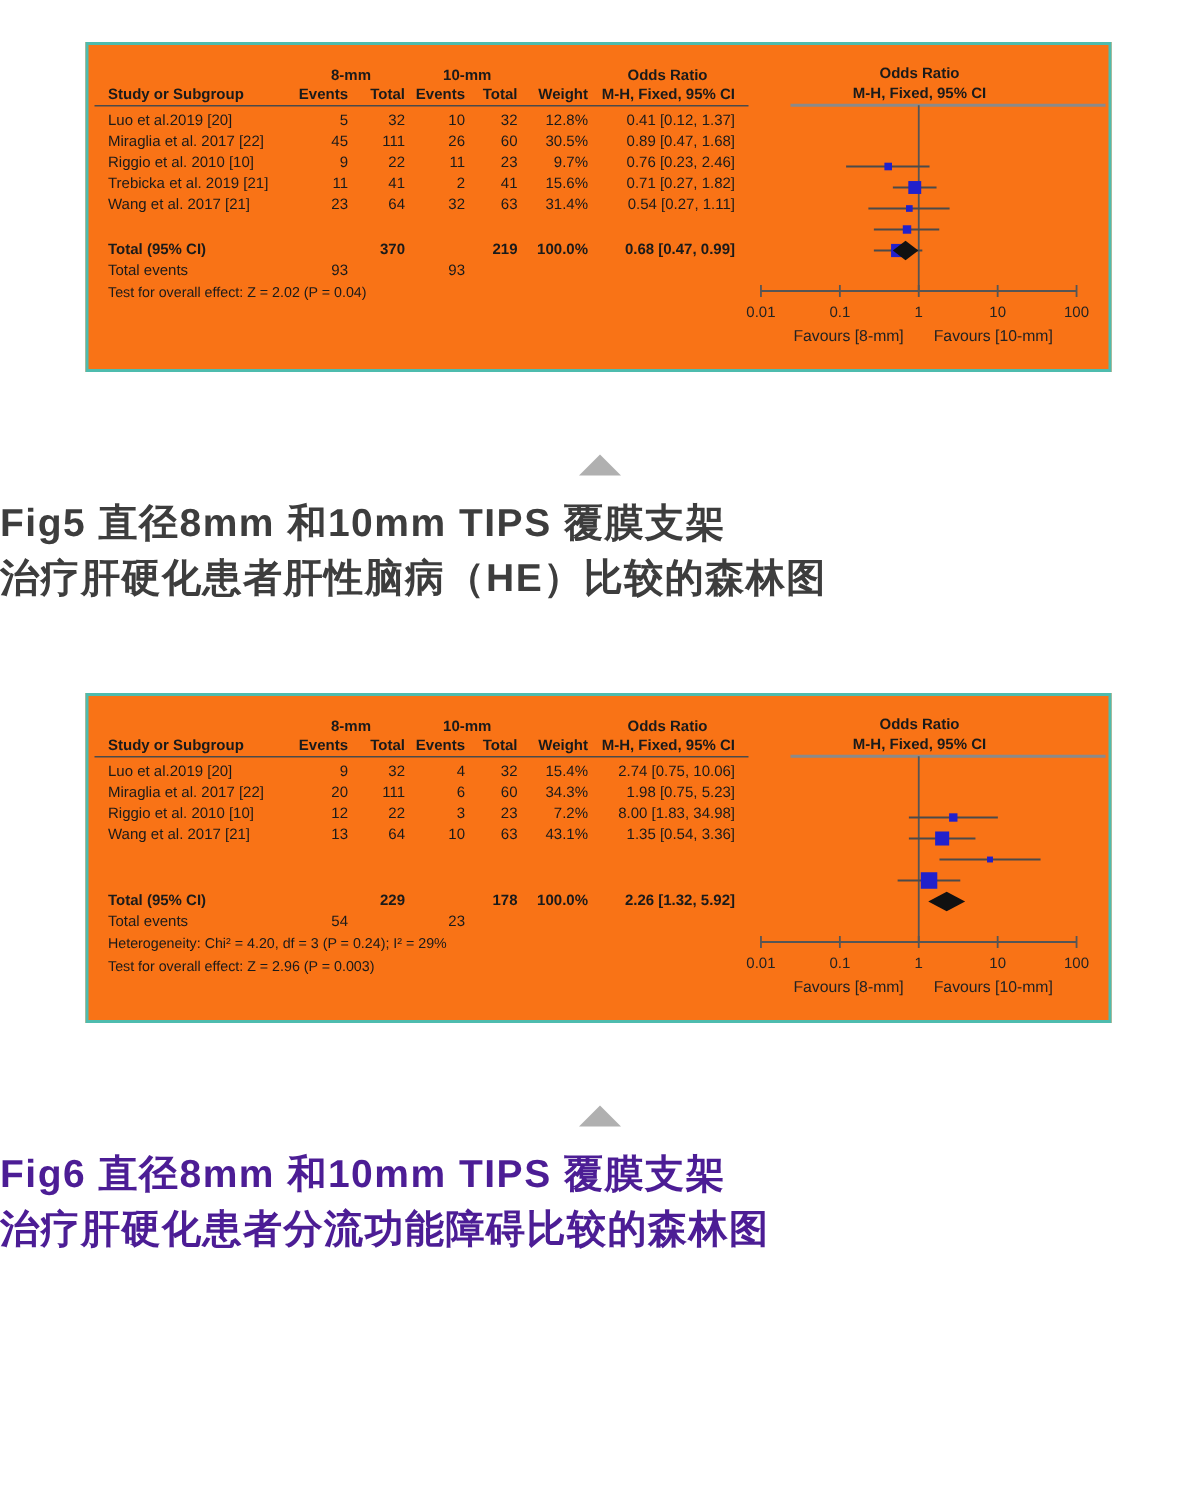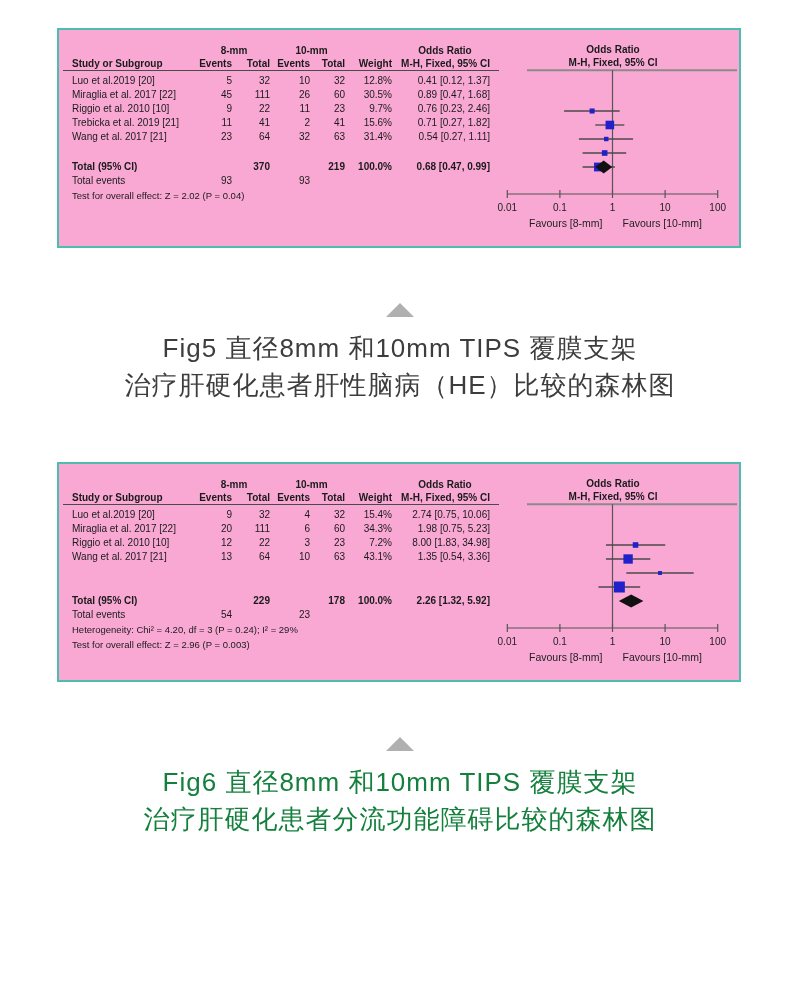--- a/index.html
+++ b/index.html
@@ -5,21 +5,21 @@
   html,body{margin:0;padding:0;}
   body{
     position:relative;width:800px;height:997px;background:#ffffff;
     font-family:"Liberation Sans", sans-serif;color:#1a1a1a;overflow:hidden;
   }
   .figure{position:absolute;left:0;width:800px;height:434px;}
   #fig0{top:28px;}
   #fig1{top:462px;}
   .panel{
     position:absolute;left:57px;top:0;width:684px;height:220px;
-    border:2px solid #4ebcae;background:#f9a8d4;box-sizing:border-box;
+    border:2px solid #4ebcae;background:#f97316;box-sizing:border-box;
   }
   .ftable{position:absolute;left:4px;top:14px;width:436px;}
   .trow{display:grid;grid-template-columns:131px 42px 38px 40px 35px 47px 98px;}
   .trow .c{font-size:10px;line-height:13px;text-align:right;padding-right:4px;white-space:nowrap;overflow:visible;}
   .trow .c.l{text-align:left;padding-right:0;padding-left:9px;}
   .trow .c.ctr{text-align:center;padding-right:0;}
   .hrow{height:13px;font-weight:bold;}
   .hrow2{height:13px;font-weight:bold;border-bottom:1.5px solid #4a4a4a;}
   .srow{height:14px;}
   .srow .c{line-height:14px;}
@@ -33,22 +33,22 @@
   .plot-header{
     position:absolute;left:448px;top:13px;width:212px;text-align:center;
     font-size:10px;font-weight:bold;line-height:13px;white-space:nowrap;
   }
   svg.plot{position:absolute;left:0;top:0;width:680px;height:216px;}
   .tri{
     position:absolute;top:275px;left:50%;transform:translateX(-50%);
     width:0;height:0;border-left:14px solid transparent;border-right:14px solid transparent;
   }
   .caption{
-    position:absolute;top:302px;left:0;width:800px;text-align:center;
-    font-size:26px;line-height:37px;font-weight:400;letter-spacing:1px;white-space:nowrap;
+    position:absolute;top:302px;left:0;width:800px;text-align:left;
+    font-size:26px;line-height:37px;font-weight:700;letter-spacing:1px;white-space:nowrap;
   }
 </style>
 </head>
 <body>
 
 <main id="page">
   <div class="figure" id="fig0">
     <div class="panel" style="border-color: rgb(78, 188, 174);">
       <div class="ftable">
           <div class="trow hrow">
@@ -273,18 +273,18 @@
           <line x1="546.9282224544035" y1="95" x2="591.2931888344186" y2="95" stroke="#4a4a4a" stroke-width="1.3"></line>
           <rect x="564.4245890077566" y="90.32" width="9.36" height="9.36" fill="#2121cc"></rect>
           <line x1="567.3049273198205" y1="109" x2="634.7049217505038" y2="109" stroke="#4a4a4a" stroke-width="1.3"></line>
           <rect x="599.0325333157762" y="107.03" width="3.9400000000000004" height="3.9400000000000004" fill="#2121cc"></rect>
           <line x1="539.4239117666881" y1="123" x2="581.1854459907058" y2="123" stroke="#4a4a4a" stroke-width="1.3"></line>
           <rect x="554.8555562228373" y="117.5" width="11" height="11" fill="#2121cc"></rect>
           <path d="M 559.8421887814277 137 L 572.1261038991532 130.5 L 584.4135967599948 137 L 572.1261038991532 143.5 Z" fill="#111111"></path>
         </svg>
     </div>
     <div class="tri" style="border-bottom: 14px solid rgb(176, 176, 176);"></div>
-    <div class="caption" style="color: #15803d;">
+    <div class="caption" style="color: #4c1d95;">
       <div>Fig6 直径8mm 和10mm TIPS 覆膜支架</div>
       <div>治疗肝硬化患者分流功能障碍比较的森林图</div>
     </div>
   </div>
 </main>
 
 </body></html>

